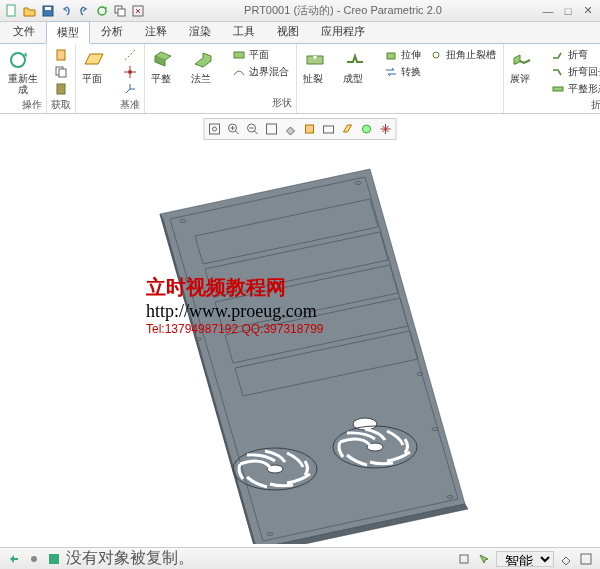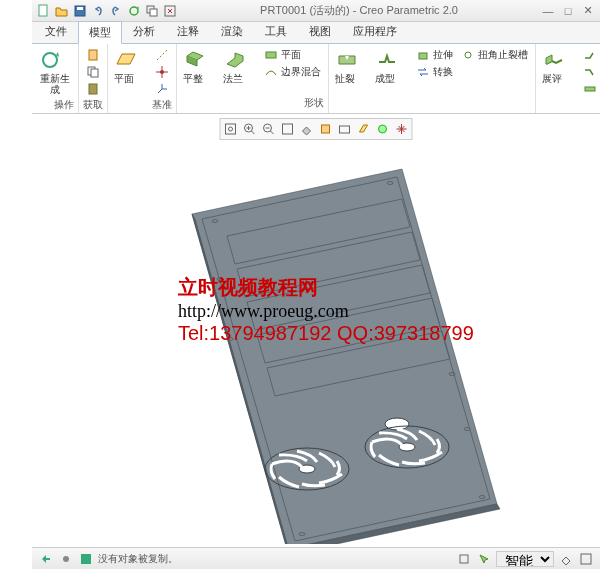--- a/index.html
+++ b/index.html
@@ -1,17 +1,17 @@
 <!DOCTYPE html>
 <html><head>
 <meta charset="utf-8">
 <style>
 * { margin: 0; padding: 0; box-sizing: border-box; font-family: "Microsoft YaHei", Arial, sans-serif; }
 body { width: 600px; height: 569px; background: #f0f0f0; font-size: 11px; overflow: hidden; }
-.window { width: 100%; height: 100%; background: #fff; display: flex; flex-direction: column; padding-left: 32px; }
+.window { width: 100%; height: 100%; background: #fff; display: flex; flex-direction: column; }
 .titlebar { height: 22px; background: linear-gradient(#f8f8f8,#e8e8e8); display: flex; align-items: center; padding: 0 4px; border-bottom: 1px solid #ccc; }
 .qat { display: flex; gap: 2px; }
 .qat-btn { width: 16px; height: 16px; display: flex; align-items: center; justify-content: center; cursor: pointer; }
 .title-text { flex: 1; text-align: center; color: #666; font-size: 11px; }
 .win-controls { display: flex; gap: 4px; }
 .win-btn { width: 16px; height: 14px; display: flex; align-items: center; justify-content: center; cursor: pointer; color: #666; }
 .tabs { height: 22px; background: #f5f5f5; display: flex; align-items: flex-end; padding-left: 2px; border-bottom: 1px solid #b0c4de; }
 .tab { padding: 3px 10px; font-size: 11px; color: #333; cursor: pointer; border: 1px solid transparent; }
 .tab.active { background: #fff; border: 1px solid #b0c4de; border-bottom: 1px solid #fff; margin-bottom: -1px; }
 .ribbon { height: 70px; background: #fff; display: flex; border-bottom: 1px solid #ccc; }
@@ -25,24 +25,24 @@
 .small-btn { display: flex; align-items: center; gap: 3px; padding: 1px 3px; cursor: pointer; height: 17px; }
 .small-icon { width: 14px; height: 14px; display: flex; align-items: center; justify-content: center; }
 .small-label { font-size: 10px; color: #333; white-space: nowrap; }
 .viewport { flex: 1; background: #fff; position: relative; overflow: hidden; }
 .view-toolbar { position: absolute; top: 4px; left: 50%; transform: translateX(-50%); display: flex; gap: 1px; background: #f8f8f8; border: 1px solid #ccc; padding: 1px; }
 .vt-btn { width: 18px; height: 18px; display: flex; align-items: center; justify-content: center; cursor: pointer; }
 .model-area { width: 100%; height: 100%; position: relative; }
 .watermark { position: absolute; top: 160px; left: 146px; z-index: 10; pointer-events: none; }
 .wm-line1 { color: #c00; font-size: 20px; font-weight: bold; }
 .wm-line2 { color: #000000; font-size: 18px; font-family: Liberation Serif, serif; }
-.wm-line3 { color: #c00; font-size: 20px; }
+.wm-line3 { color: #c00; font-size: 12px; }
 .statusbar { height: 22px; background: linear-gradient(#f8f8f8,#e8e8e8); border-top: 1px solid #ccc; display: flex; align-items: center; padding: 0 6px; gap: 4px; }
 .sb-icon { width: 16px; height: 16px; display: flex; align-items: center; justify-content: center; }
-.sb-text { font-size: 10px; color: #555; flex: 1; }
+.sb-text { font-size: 16px; color: #555; flex: 1; }
 .sb-select { font-size: 14px; border: 1px solid #ccc; padding: 0 4px; height: 16px; }
 svg { display: block; }
 </style>
 </head>
 <body>
 
 <div class="window">
   <div class="titlebar">
     <div class="qat">
       <div class="qat-btn">

